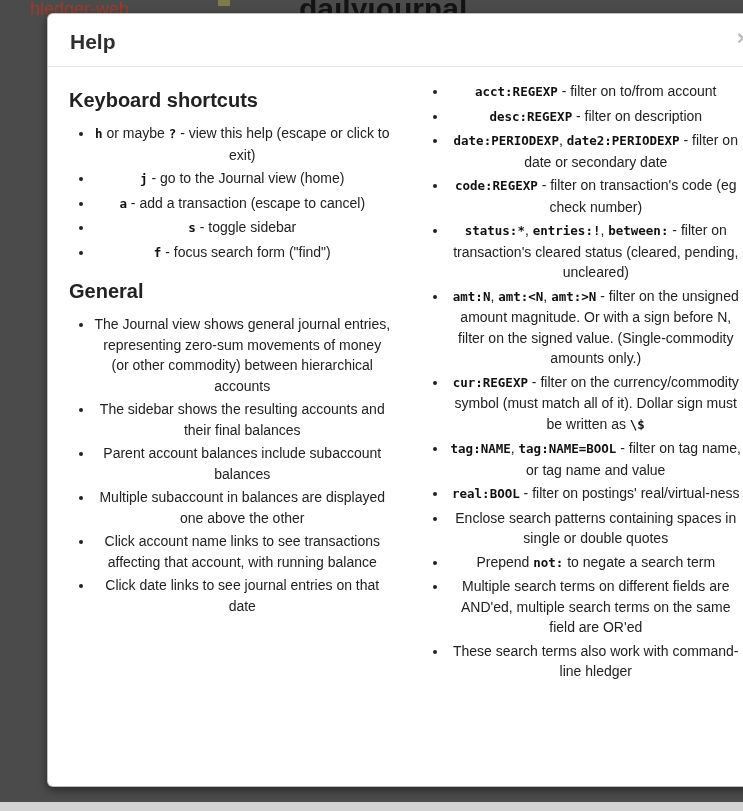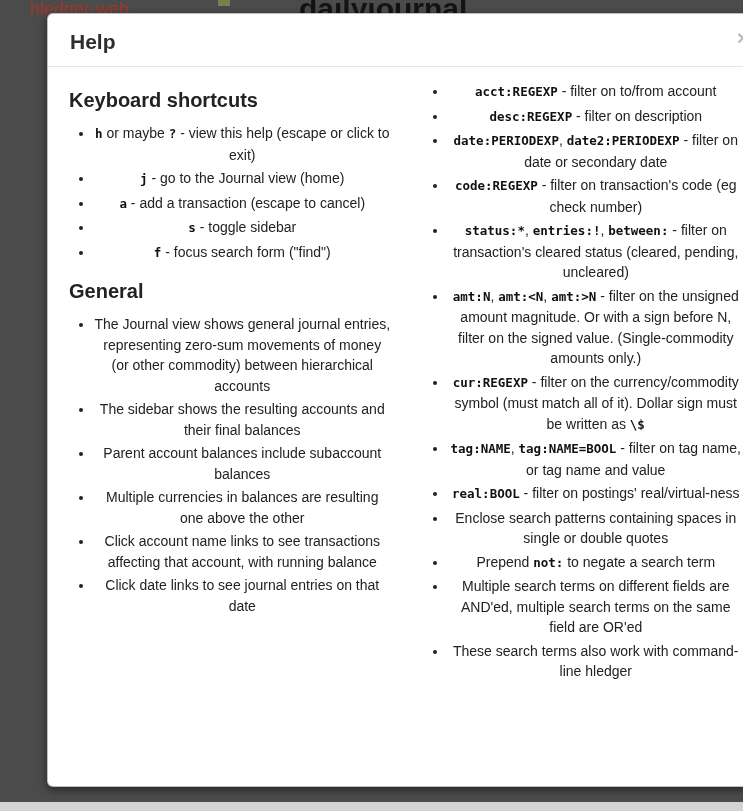--- a/index.html
+++ b/index.html
@@ -115,21 +115,21 @@
             <li><code>s</code> - toggle sidebar</li>
             <li><code>f</code> - focus search form ("find")</li>
           </ul>
       </section>
       <section>
         <h4>General</h4>
         <ul>
             <li>The Journal view shows general journal entries, representing zero-sum movements of money (or other commodity) between hierarchical accounts</li>
             <li>The sidebar shows the resulting accounts and their final balances</li>
             <li>Parent account balances include subaccount balances</li>
-            <li>Multiple currencies in balances are resulting one above the other</li>
+            <li>Multiple subaccount in balances are displayed one above the other</li>
             <li>Click account name links to see transactions affecting that account, with running balance</li>
             <li>Click date links to see journal entries on that date</li>
           </ul>
       </section>
     </div>
     <div class="col">
       <section>
         <ul>
             <li><code>acct:REGEXP</code> - filter on to/from account</li>
             <li><code>desc:REGEXP</code> - filter on description</li>

